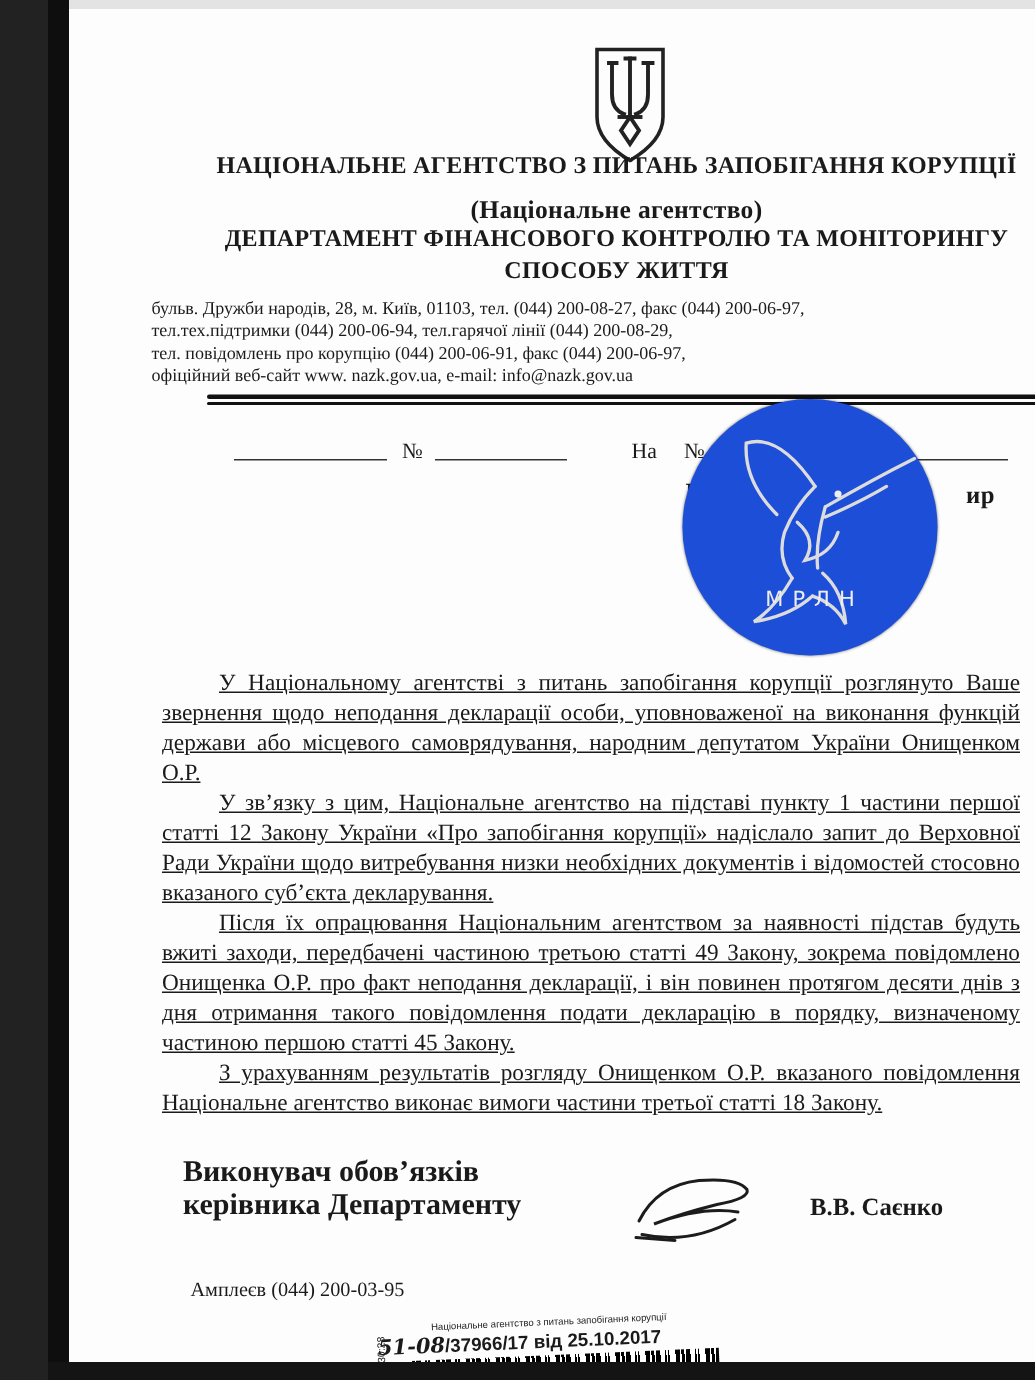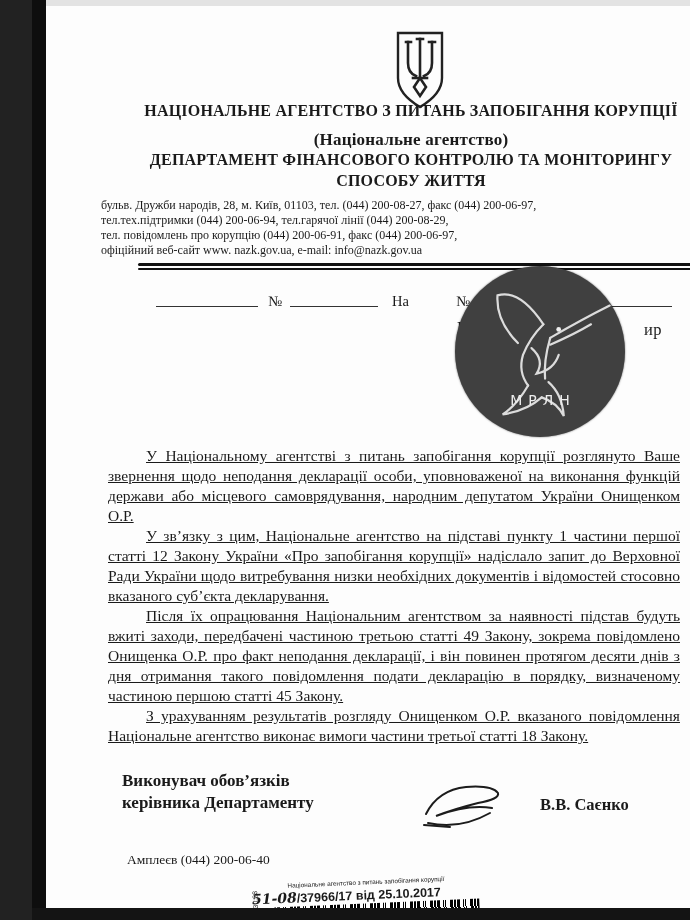--- a/index.html
+++ b/index.html
@@ -13,33 +13,33 @@
          font-size:16px;letter-spacing:.2px;white-space:nowrap;}
   .addr{position:absolute;left:55px;width:620px;font-size:12px;
         line-height:15.5px;white-space:nowrap;}
   .rule{position:absolute;left:92px;top:263px;width:572px;}
   .rule .r1{height:3px;background:#111;border-radius:2px;}
   .rule .r2{height:2px;background:#111;margin-top:2px;border-radius:2px;}
   
   .blank{display:inline-block;border-bottom:1.5px solid #333;height:13px;vertical-align:baseline;}
   .reflabel{position:absolute;font-size:14.5px;}
   
-  .rcp{position:absolute;font-weight:normal;font-size:16.5px;letter-spacing:.3px;}
+  .rcp{position:absolute;font-weight:bold;font-size:16.5px;letter-spacing:.3px;}
   
   .stamp{position:absolute;left:423px;top:266px;width:170px;height:171px;border-radius:50%;
-         background:#404040;z-index:5;box-shadow:0 0 2px rgba(0,0,0,.6);}
+         background:#1d4ed8;z-index:5;box-shadow:0 0 2px rgba(0,0,0,.6);}
   .stamp-label{position:absolute;left:0;top:126px;width:100%;text-align:center;
          font-family:"DejaVu Sans", sans-serif;font-size:14px;letter-spacing:6px;
          color:#ededed;text-indent:6px;}
   
   .body-text{position:absolute;left:62px;top:446px;width:572px;font-size:15.5px;
          line-height:20px;text-align:justify;}
   .body-text p{margin:0;text-indent:38px;text-decoration:underline;}
   
-  .signer{position:absolute;left:76px;top:770px;font-weight:bold;font-size:17px;line-height:22px;}
+  .signer{position:absolute;left:76px;top:770px;font-weight:bold;font-size:20px;line-height:22px;}
   .signame{position:absolute;left:494px;top:795px;font-weight:bold;font-size:16.5px;text-align:right;}
   .sig-svg{position:absolute;left:370px;top:778px;}
   
   .contact{position:absolute;left:81px;top:852px;font-size:13.5px;}
   .bcblock{position:absolute;left:204px;top:874px;width:250px;height:46px;
            transform:rotate(-2.5deg);}
   .bclabel{position:absolute;left:38px;top:4px;font-family:"Liberation Sans",sans-serif;
            font-size:6.4px;white-space:nowrap;color:#222;}
   .bcnum{position:absolute;left:2px;top:11px;white-space:nowrap;}
   .bcnum .hand{font-family:"DejaVu Serif",serif;font-style:italic;font-weight:bold;font-size:14px;}
@@ -89,21 +89,21 @@
     <div class="addr" style="top:243px;">офіційний веб-сайт www. nazk.gov.ua, e-mail: info@nazk.gov.ua</div>
 
     <div class="rule">
       <div class="r1"></div>
         <div class="r2"></div>
     </div>
 
     <span class="blank abs" style="left:110px;top:293px;width:102px;"></span>
     <span class="reflabel" style="left:222px;top:293px;">№</span>
     <span class="blank abs" style="left:244px;top:293px;width:88px;"></span>
-    <span class="reflabel" style="left:346px;top:293px;">На</span>
+    <span class="reflabel" style="left:375px;top:293px;">На</span>
     <span class="reflabel" style="left:410px;top:293px;">№</span>
     <span class="blank abs" style="left:428px;top:293px;width:198px;"></span>
 
     <span class="rcp" style="left:411px;top:318px;">П</span>
     <span class="rcp" style="left:598px;top:320px;">ир</span>
     <span class="rcp" style="left:411px;top:340px;">В</span>
 
     <div class="body-text">
       <p>У Національному агентстві з питань запобігання корупції розглянуто Ваше звернення щодо неподання декларації особи, уповноваженої на виконання функцій держави або місцевого самоврядування, народним депутатом України Онищенком О.Р.</p>
       <p>У зв’язку з цим, Національне агентство на підставі пункту 1 частини першої статті 12 Закону України «Про запобігання корупції» надіслало запит до Верховної Ради України щодо витребування низки необхідних документів і відомостей стосовно вказаного суб’єкта декларування.</p>
@@ -119,21 +119,21 @@
       <svg width="104" height="56" viewBox="0 0 104 56">
         <g fill="none" stroke="#1c1c1c" stroke-width="2" stroke-linecap="round">
           <path d="M10,36 Q22,12 50,9 Q76,7 82,15 Q84,21 62,25 Q38,31 20,38 Q52,26 76,30"></path>
           <path d="M12,45 Q44,52 74,35"></path>
           <path d="M8,47 L34,49"></path>
         </g>
       </svg>
     </div>
     <div class="signame">В.В. Саєнко</div>
 
-    <div class="contact">Амплеєв (044) 200-06-40</div>
+    <div class="contact">Амплеєв (044) 200-03-95</div>
 
     <div class="bcblock">
       <div class="bclabel">Національне агентство з питань запобігання корупції</div>
       <div class="bcnum">
         <span class="hand">51-08</span><span class="print">/37966/17 від 25.10.2017</span>
       </div>
       <div class="bars"></div>
       <div class="bctime">9:30:28</div>
       <div class="bcb">б</div>
     </div>

